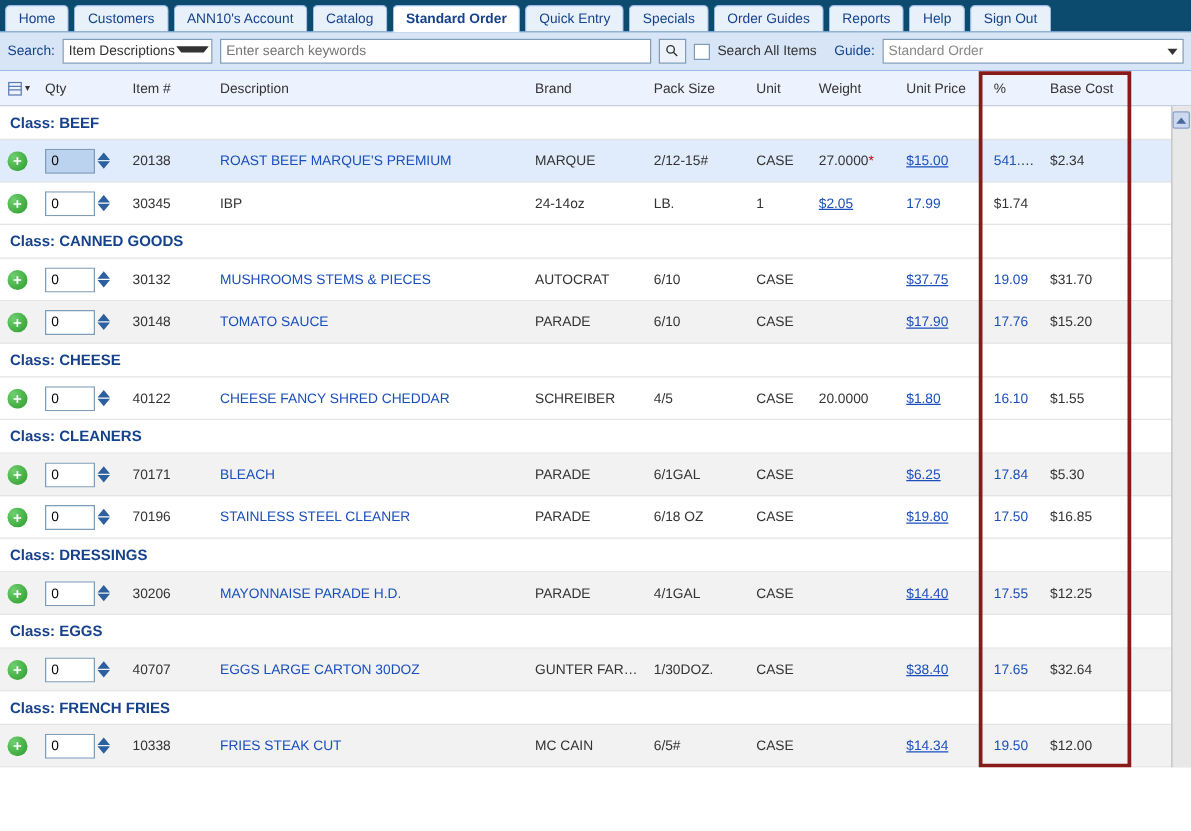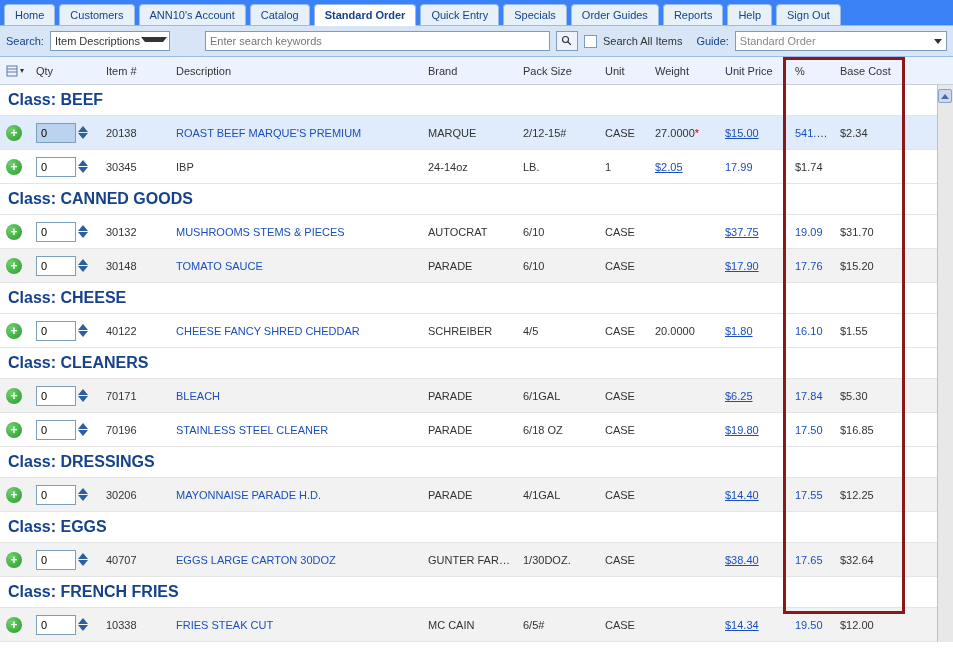--- a/index.html
+++ b/index.html
@@ -9,21 +9,21 @@
     font-size: 11px;
     background: #fff;
     color: #333;
     width: 953px;
   }
   
   .tabbar {
     display: flex;
     gap: 4px;
     padding: 4px 4px 0 4px;
-    background: #3b82f6;
+    background: #0c4a6e;
     border-bottom: 1px solid #99bbe8;
   }
   .tab {
     border: 1px solid #99bbe8;
     border-bottom: none;
     border-radius: 4px 4px 0 0;
     background: #e8f0fa;
     color: #15428b;
     padding: 4px 10px;
     cursor: pointer;
@@ -63,21 +63,20 @@
     border-top: 5px solid #333;
     position: absolute; right: 2px; top: 5px;
   }
   .search-input {
     flex: 0 0 345px;
     height: 20px;
     border: 1px solid #7e9db9;
     padding: 0 4px;
     font-size: 11px;
     color: #888;
-    margin-left: 29px;
   }
   .srch-btn {
     width: 22px; height: 20px;
     border: 1px solid #7e9db9;
     background: #eef3fb;
     display: inline-flex; align-items:center; justify-content:center;
     cursor: pointer;
   }
   .srch-btn svg { width: 12px; height: 12px; }
   .chk { width: 13px; height: 13px; border: 1px solid #7e9db9; background:#fff; display:inline-block;}
@@ -132,21 +131,21 @@
   }
   .scroll-thumb::after{
     content:"";width:0;height:0;
     border-left:4px solid transparent;border-right:4px solid transparent;
     border-bottom:5px solid #4a6a9e;
   }
   .class-hdr {
     padding: 6px 10px 6px 8px;
     color: #15428b;
     font-weight: bold;
-    font-size: 16px;
+    font-size: 12px;
     border-bottom: 1px solid #e4e4e4;
   }
   .row {
     display: grid;
     grid-template-columns: 30px 70px 70px 252px 95px 82px 50px 70px 70px 45px 65px 20px;
     align-items: center;
     height: 34px;
     border-bottom: 1px solid #e4e4e4;
   }
   .row.alt { background: #f2f2f2; }

